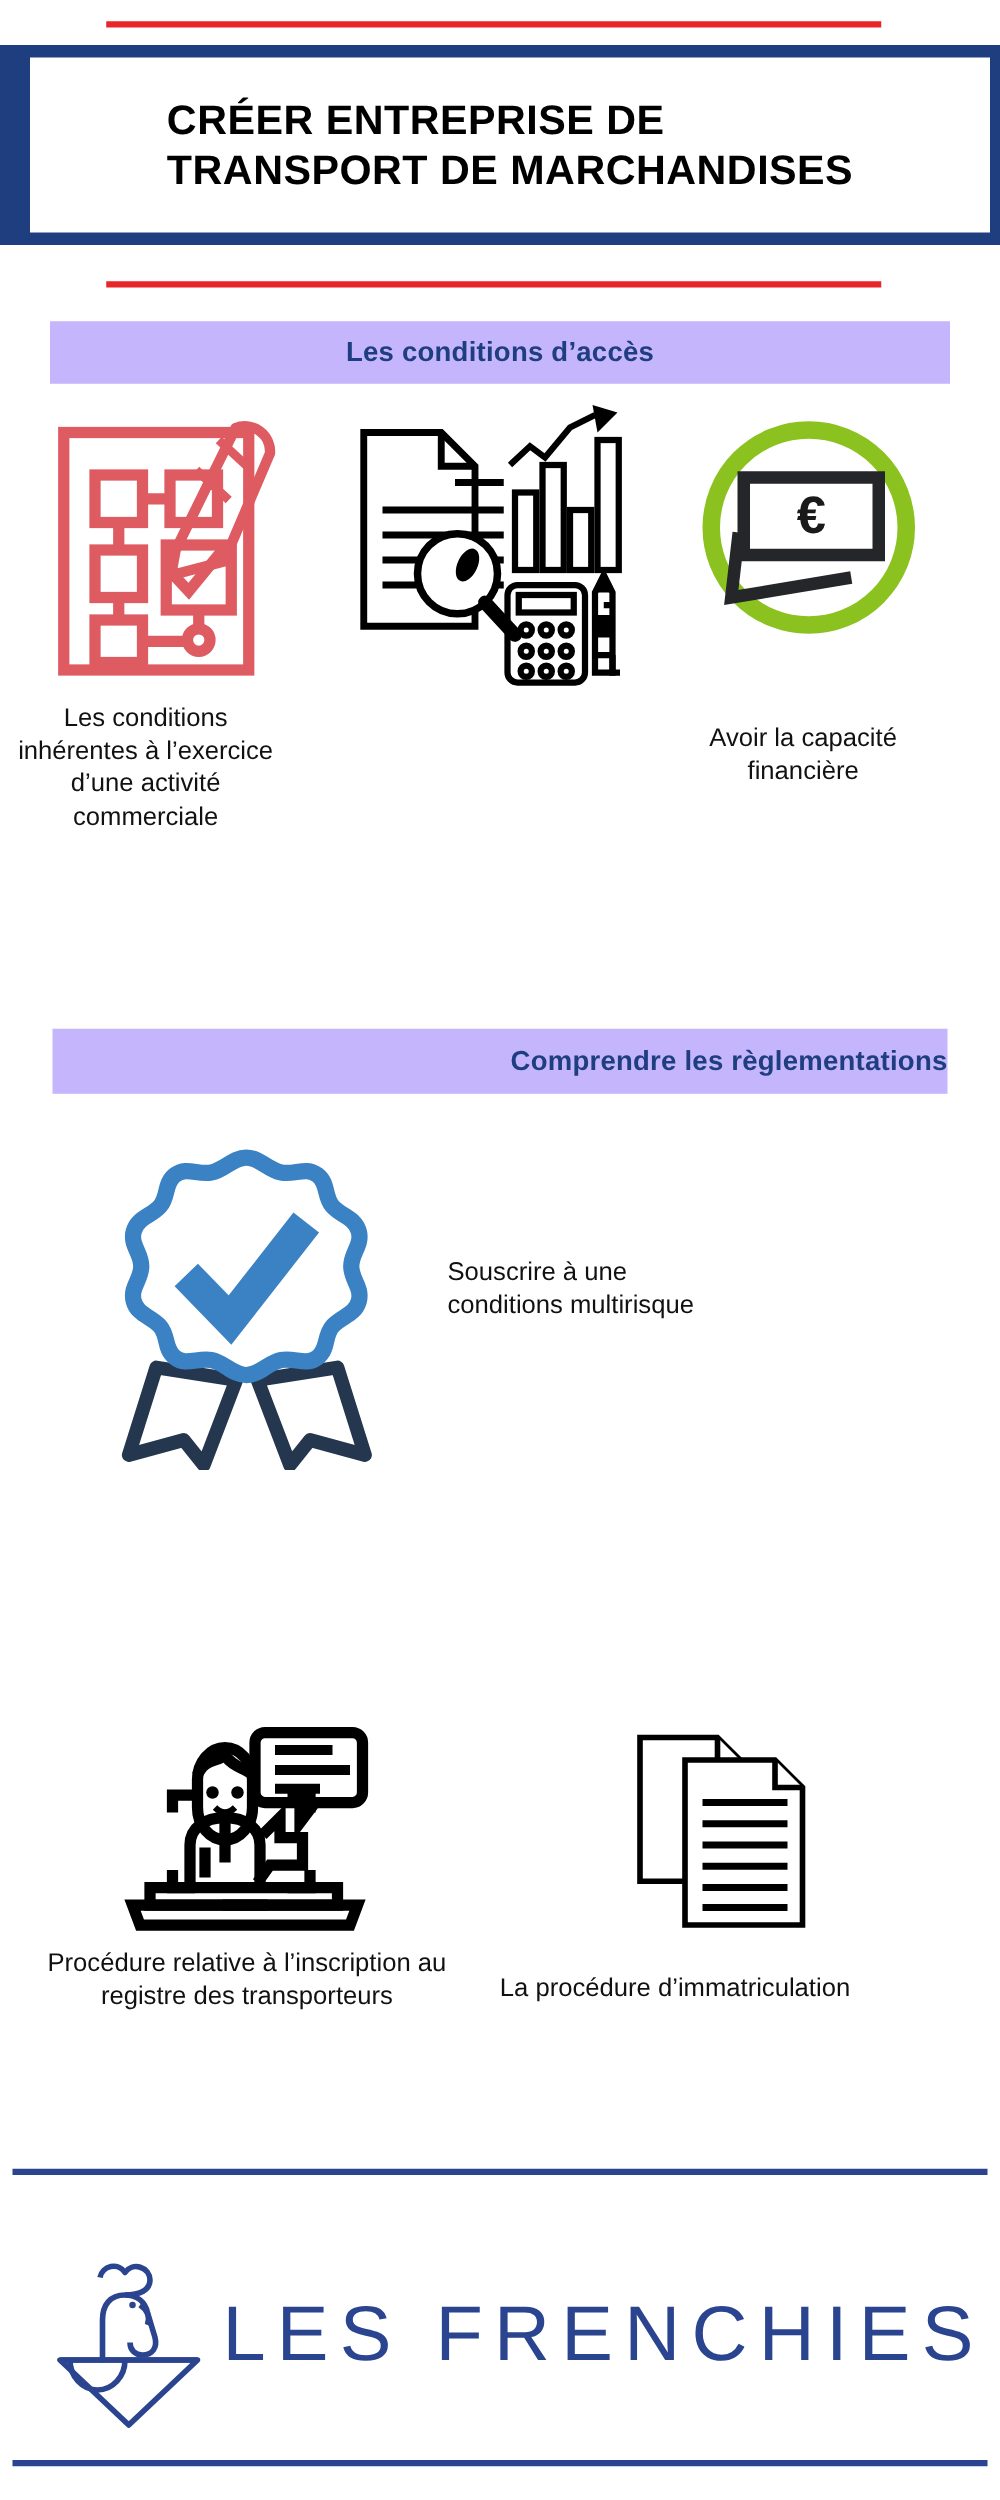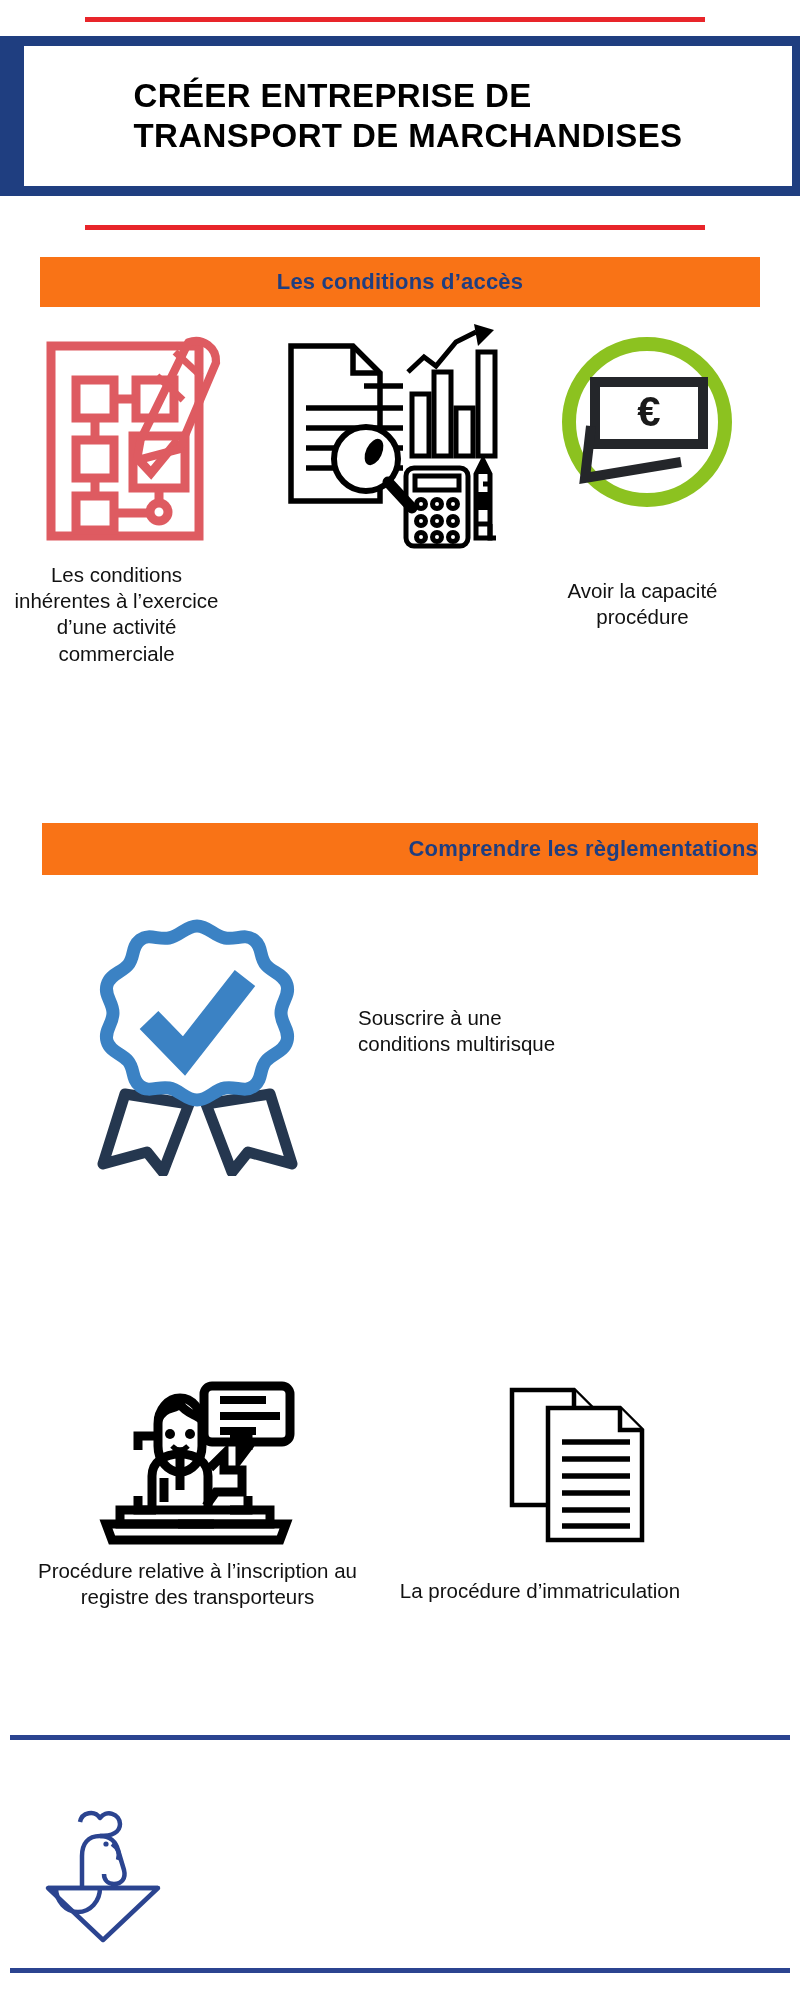--- a/index.html
+++ b/index.html
@@ -37,21 +37,21 @@
     font-size:33px;
     line-height:1.22;
     letter-spacing:0.4px;
     color:#000000;
     font-family:"Liberation Sans", sans-serif;
   }
 
   
   .sec-bar{
     position:absolute;
-    background:#f97316;
+    background:#c4b5fd;
     display:flex;align-items:center;justify-content:center;
   }
   .sec-bar span{
     color:#1f3e80;
     font-weight:bold;
     font-size:22px;
     letter-spacing:0.2px;
   }
 
   
@@ -196,21 +196,21 @@
         <rect x="40" y="52" width="108" height="62"></rect>
       </g>
       <text x="94" y="96" font-family="'Liberation Sans',sans-serif" font-size="42" font-weight="bold" text-anchor="middle" fill="#1a1a1a">€</text>
       <g fill="none" stroke="#24262a" stroke-width="10" stroke-linejoin="miter">
         <polyline points="36,96 30,148 126,132"></polyline>
       </g>
     </svg>
   </div>
 
   <div class="cap" style="left:545px;top:578px;width:195px;">
-    <span>Avoir la capacité procédure</span>
+    <span>Avoir la capacité financière</span>
   </div>
 
   <div class="sec-bar" style="left:42px;top:823px;width:716px;height:52px;justify-content:flex-end;">
     <span>Comprendre les règlementations</span>
   </div>
 
   <div class="icon" style="left:85px;top:918px;width:225px;height:258px;">
     <svg viewBox="0 0 225 258" width="225" height="258">
 
       <g fill="none" stroke="#25374f" stroke-width="11" stroke-linejoin="round">
@@ -320,16 +320,17 @@
 
         <path d="M10 88 h110 L65 140 Z"></path>
         <line x1="10" y1="88" x2="120" y2="88"></line>
 
         <path d="M18 88 a22 24 0 0 0 44 0"></path>
       </g>
       <circle cx="68" cy="44" r="2.6" fill="#2b4490"></circle>
     </svg>
   </div>
 
+  <div class="brand" style="left:178px;top:1832px;">LES FRENCHIES</div>
 
   <div class="foot-rule" style="top:1968px;"></div>
 
 </div>
 
 </body></html>

